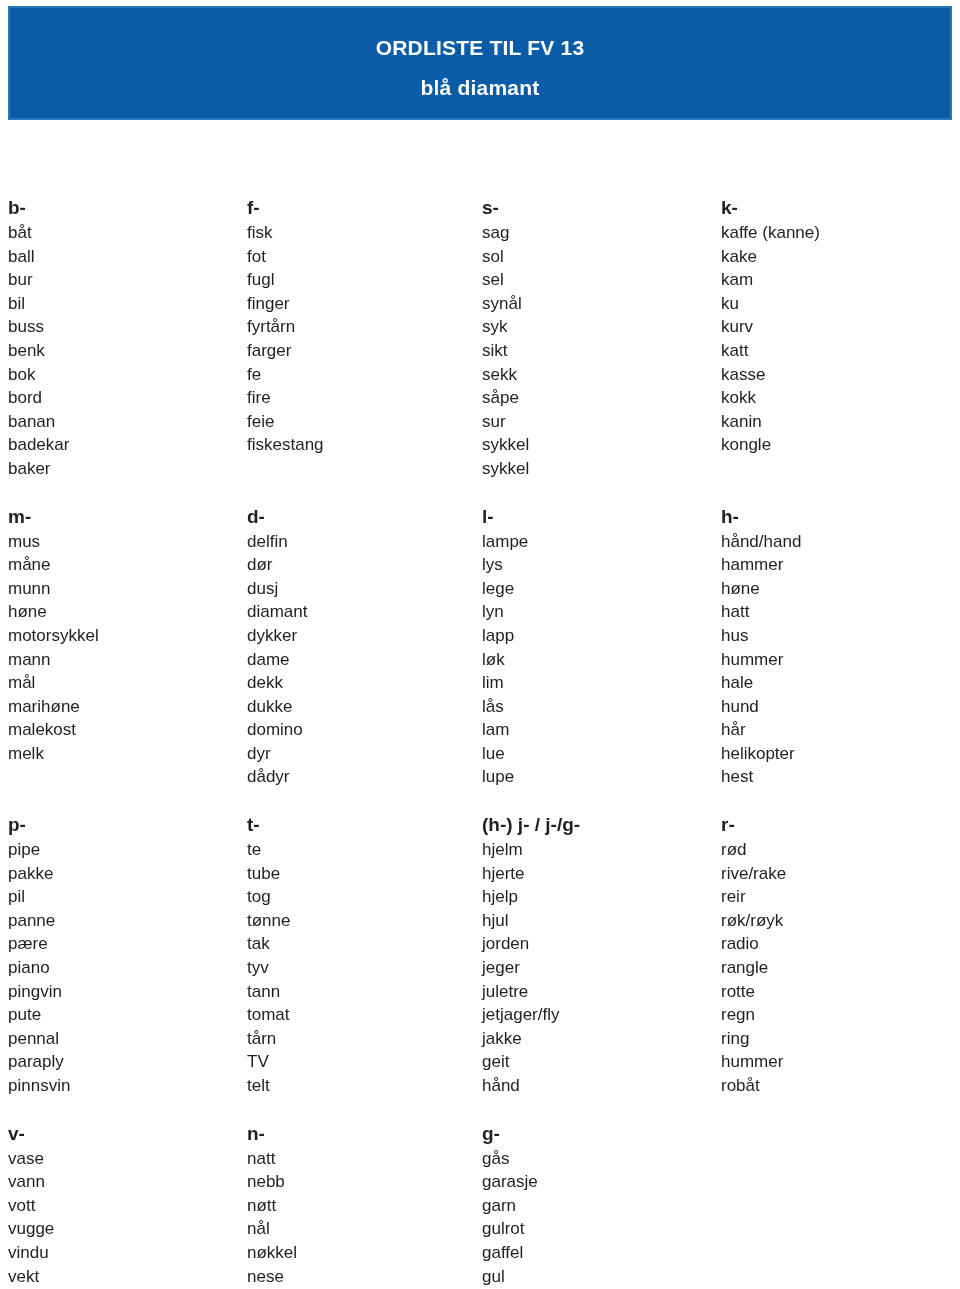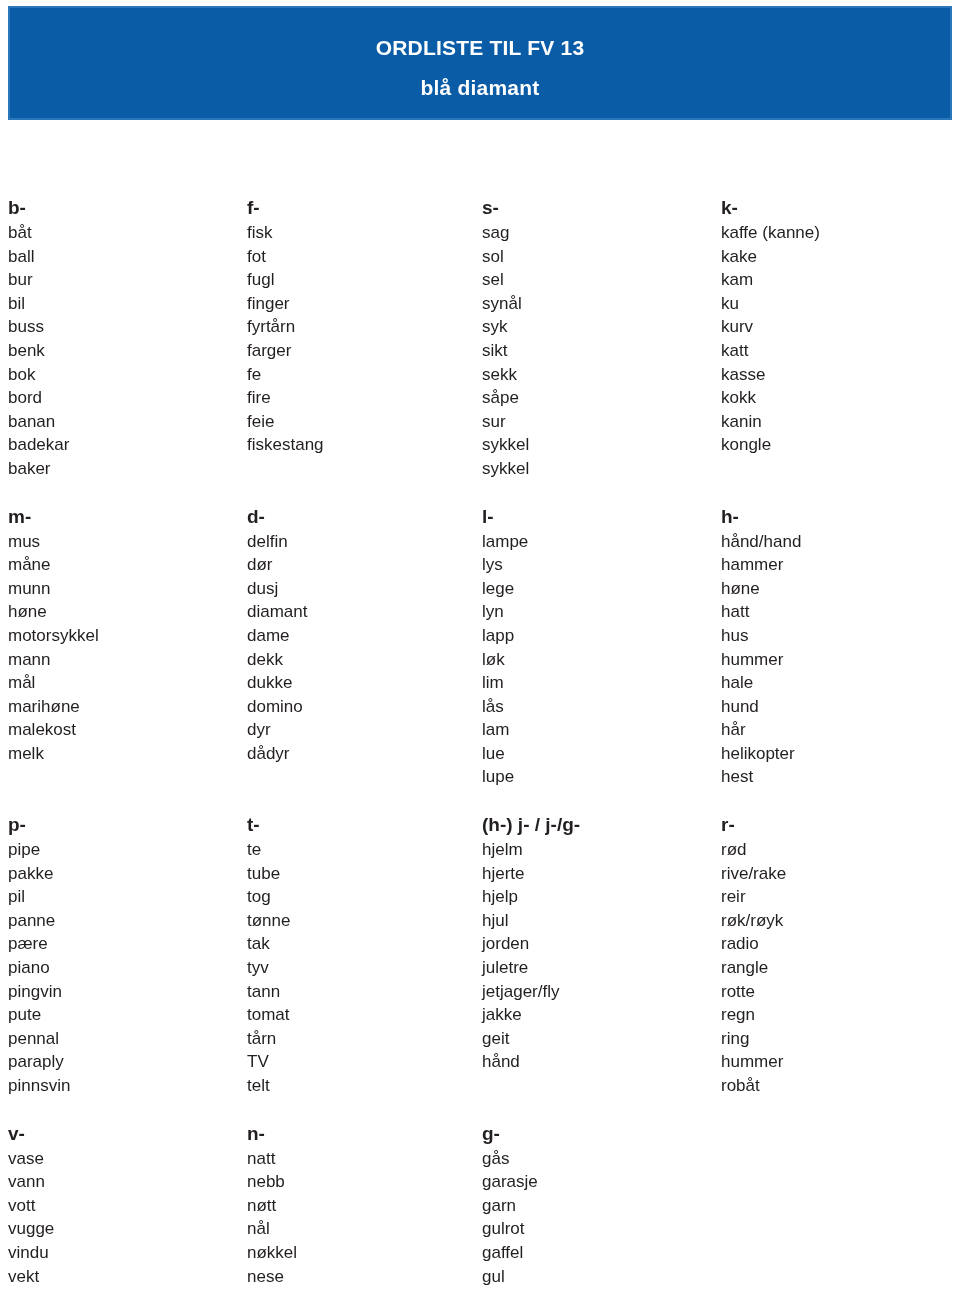--- a/index.html
+++ b/index.html
@@ -168,20 +168,21 @@
           <div class="word">marihøne</div>
           <div class="word">malekost</div>
           <div class="word">melk</div>
         </div>
         <div class="col">
           <div class="col-header">d-</div>
           <div class="word">delfin</div>
           <div class="word">dør</div>
           <div class="word">dusj</div>
           <div class="word">diamant</div>
+          <div class="word">dykker</div>
           <div class="word">dame</div>
           <div class="word">dekk</div>
           <div class="word">dukke</div>
           <div class="word">domino</div>
           <div class="word">dyr</div>
           <div class="word">dådyr</div>
         </div>
         <div class="col">
           <div class="col-header">l-</div>
           <div class="word">lampe</div>
@@ -240,20 +241,21 @@
           <div class="word">TV</div>
           <div class="word">telt</div>
         </div>
         <div class="col">
           <div class="col-header">(h-) j- / j-/g-</div>
           <div class="word">hjelm</div>
           <div class="word">hjerte</div>
           <div class="word">hjelp</div>
           <div class="word">hjul</div>
           <div class="word">jorden</div>
+          <div class="word">jeger</div>
           <div class="word">juletre</div>
           <div class="word">jetjager/fly</div>
           <div class="word">jakke</div>
           <div class="word">geit</div>
           <div class="word">hånd</div>
         </div>
         <div class="col">
           <div class="col-header">r-</div>
           <div class="word">rød</div>
           <div class="word">rive/rake</div>

